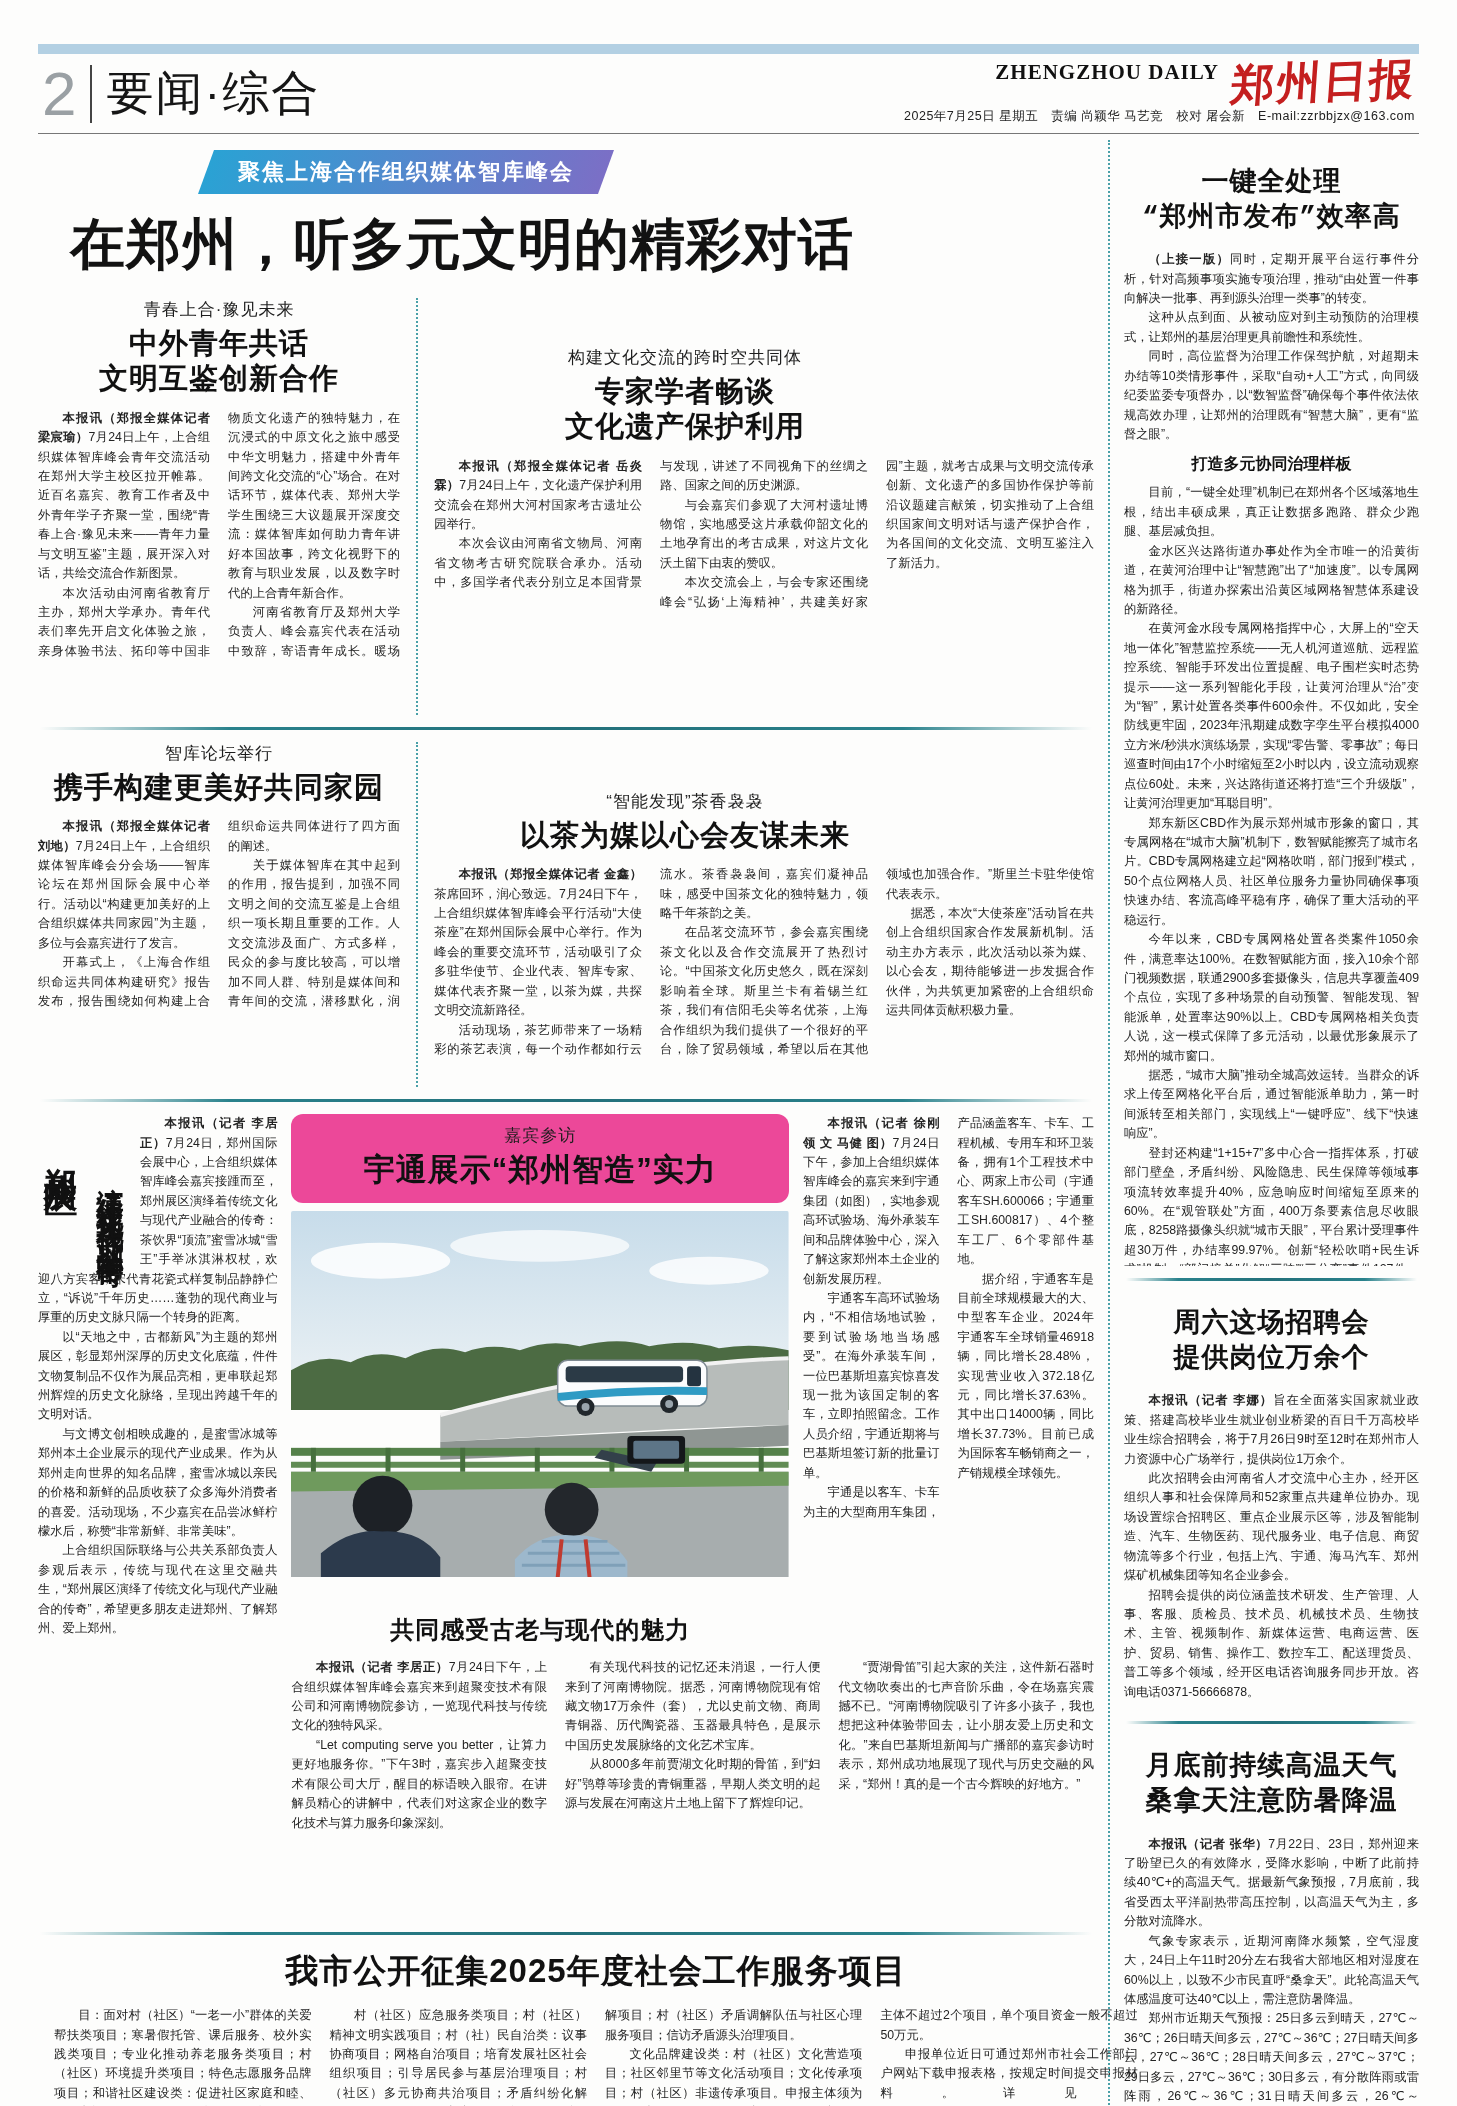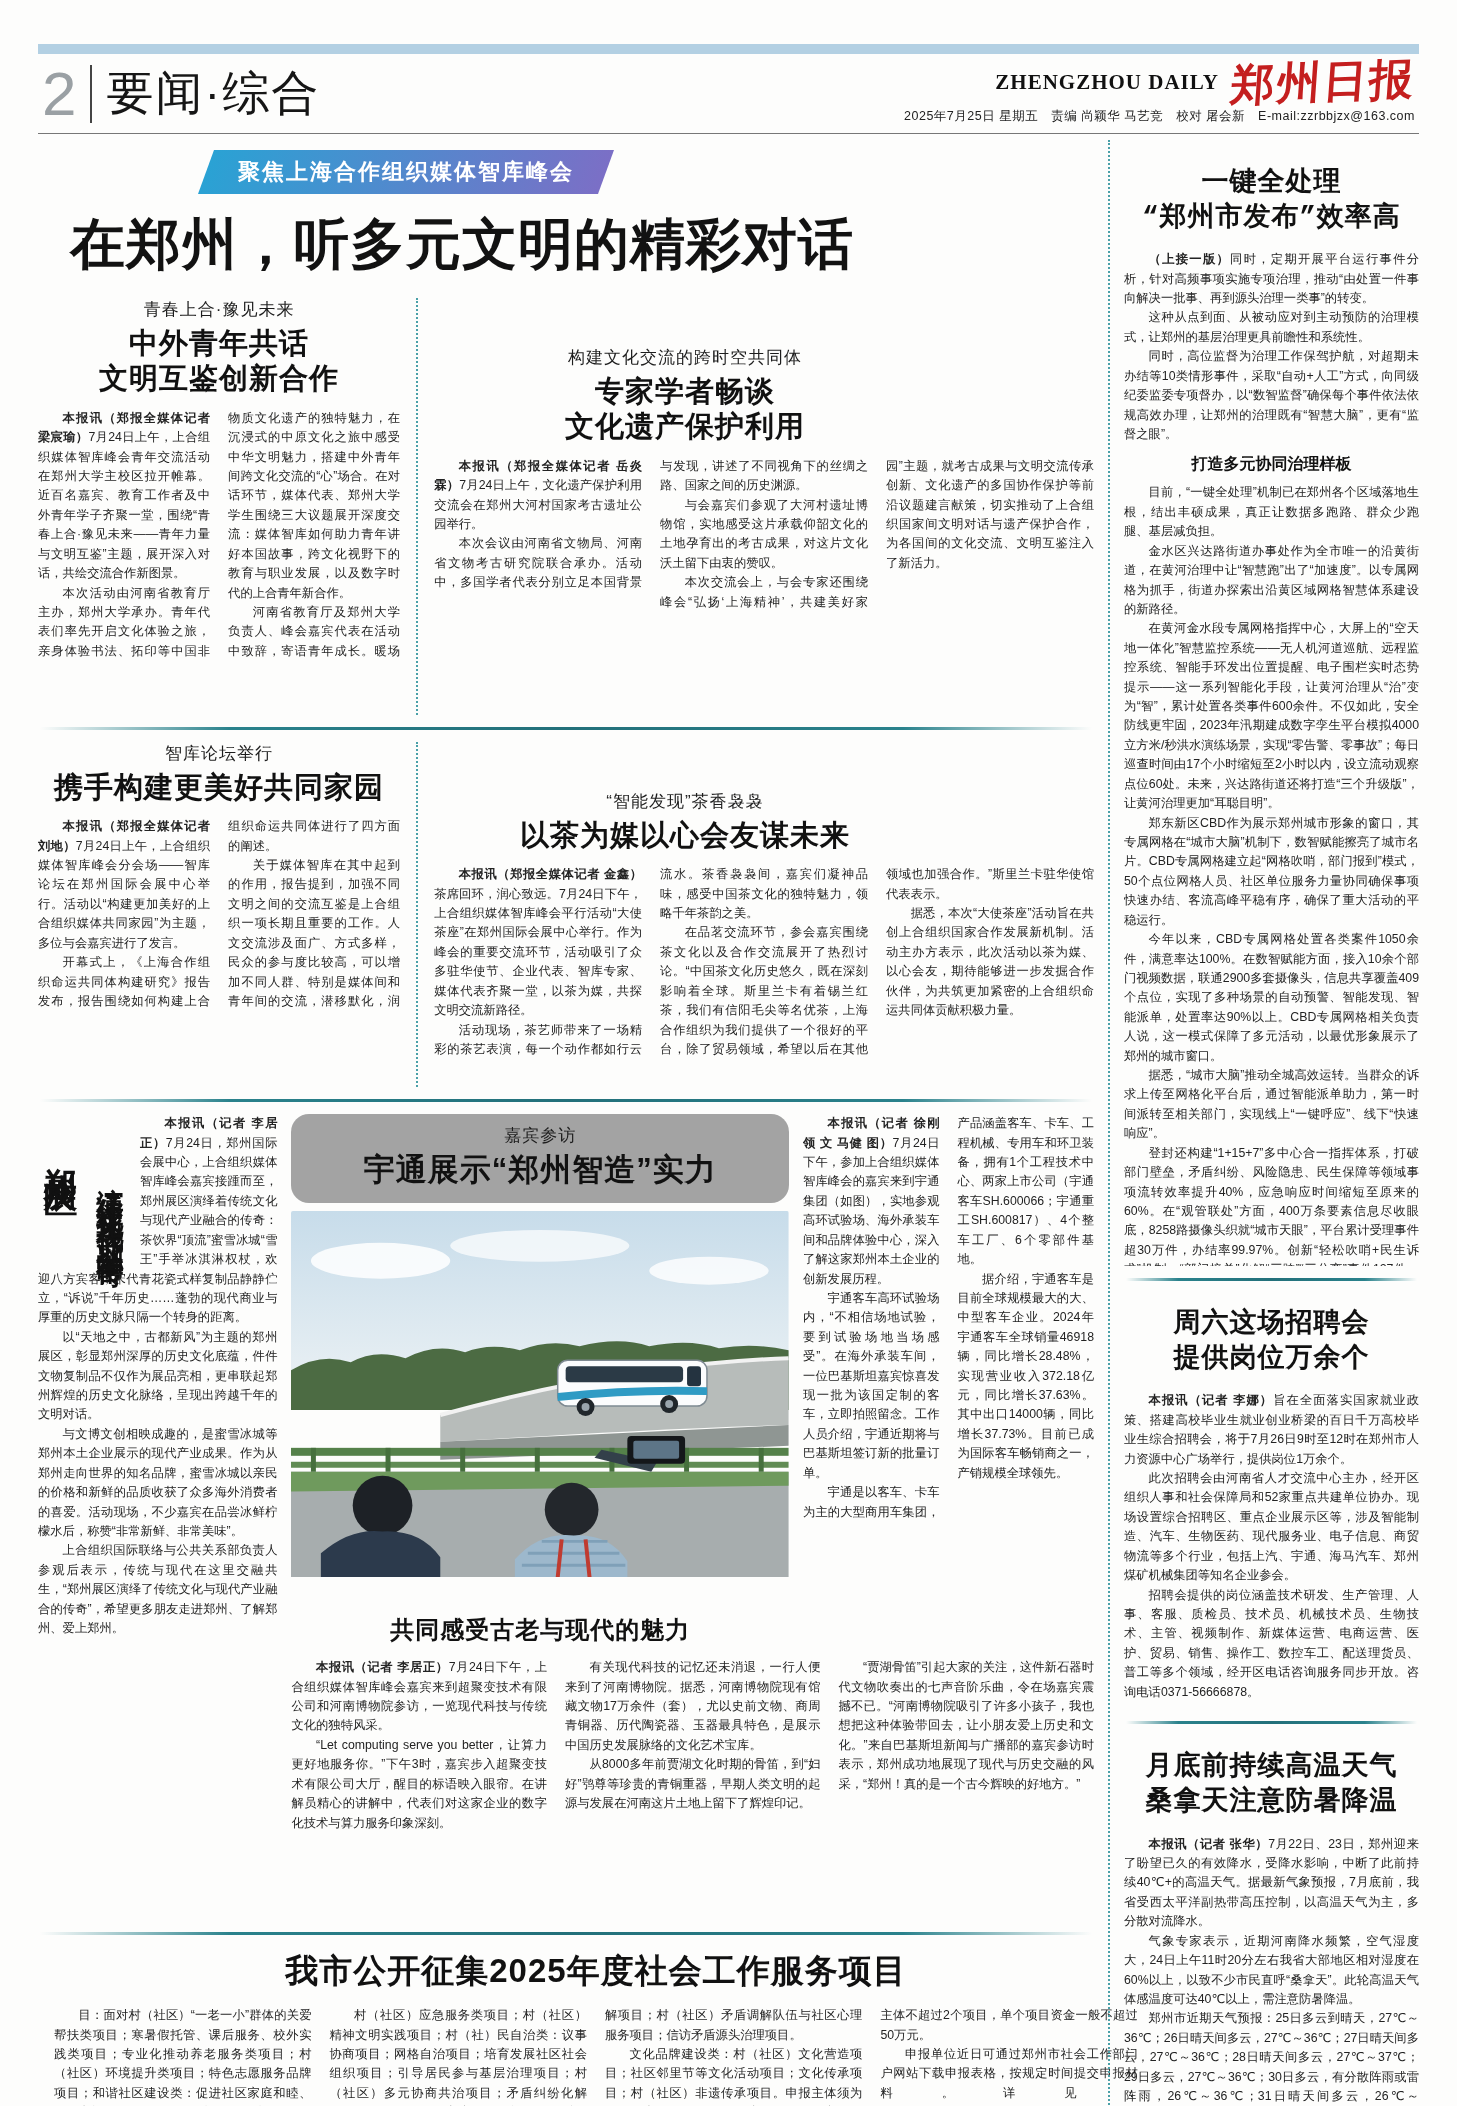--- a/index.html
+++ b/index.html
@@ -7,21 +7,21 @@
   body { font-family:"Liberation Sans","DejaVu Sans",sans-serif; color:#222; }
   .page { width:1457px; height:2106px; margin:0 auto; background:#fdfdfc; overflow:hidden; position:relative; padding:0 38px; }
   .topbar { height:10px; background:#b3d0e3; margin-top:44px; }
   
   .masthead { display:flex; justify-content:space-between; align-items:flex-end; padding:6px 4px 8px 4px; border-bottom:1.5px solid #777; }
   .mast-left { display:flex; align-items:center; gap:14px; }
   .pageno { font-size:62px; font-weight:400; color:#9aa0a4; line-height:.9; }
   .mast-rule { width:2px; height:58px; background:#444; }
   .section-title { font-size:47px; font-weight:400; color:#161616; letter-spacing:2px; }
   .mast-right { text-align:right; }
-  .mast-right-top { display:flex; align-items:center; justify-content:flex-end; gap:12px; }
+  .mast-right-top { display:flex; justify-content:flex-end; gap:12px; }
   .paper-en { font-family:"Liberation Serif","DejaVu Serif",serif; font-weight:700; font-size:21px; color:#111; letter-spacing:1px; }
   .paper-logo { font-family:"DejaVu Serif","Liberation Serif",serif; font-weight:900; font-size:44px; color:#c41f1f; transform:skewX(-6deg) rotate(-2deg); letter-spacing:2px; line-height:1; }
   .dateline { font-size:12.5px; color:#222; margin-top:4px; letter-spacing:.5px; }
   
   .content { display:flex; margin-top:6px; }
   .main { width:1070px; padding-right:14px; }
   .sidebar { flex:1; border-left:2px dotted #4aa0a8; padding-left:14px; }
   p { text-indent:2em; text-align:justify; }
   .body-sm p { font-size:12.3px; line-height:1.58; color:#232323; }
   .hdiv { height:3px; margin:12px 2px;
@@ -44,21 +44,21 @@
   .bodyB { height:222px; overflow:hidden; }
   
   .rowC { display:flex; margin-top:4px; }
   .zone { width:24%; padding-right:14px; height:806px; overflow:hidden; }
   .zone-title { float:left; display:flex; flex-direction:row; gap:8px; margin:26px 12px 12px 0; }
   .zone-t1 { writing-mode:vertical-rl; font-size:34px; font-weight:900; color:#111; letter-spacing:6px; }
   .zone-t2 { writing-mode:vertical-rl; font-size:27px; font-weight:800; color:#111; letter-spacing:5px; margin-top:26px; }
   .cmain { flex:1; }
   .cmain-top { display:flex; gap:14px; }
   .visual { width:62%; }
-  .bluebox { background:#a3a3a3; border-radius:18px; padding:10px 2px 14px; text-align:center; }
+  .bluebox { background:#ec4899; border-radius:12px; padding:10px 2px 14px; text-align:center; }
   .bluebox .kicker { margin-bottom:4px; }
   .bluebox .h2 { margin-bottom:0; font-size:31px; }
   .photo { margin-top:8px; border-radius:2px; overflow:hidden; }
   .yutong-text { flex:1; height:482px; overflow:hidden; }
   .charm-hd { width:62%; text-align:center; font-size:24px; font-weight:800; color:#111; margin:18px 0 12px; letter-spacing:1px; }
   .charm-body { height:246px; overflow:hidden; }
   
   .bottomrow { display:flex; gap:16px; margin-top:10px; }
   .bottom-left { width:23%; height:236px; overflow:hidden; }
   .bottom-right { flex:1; }

